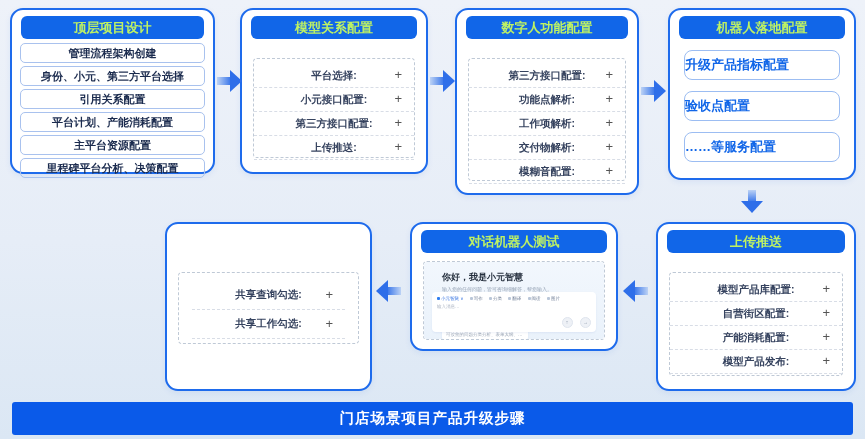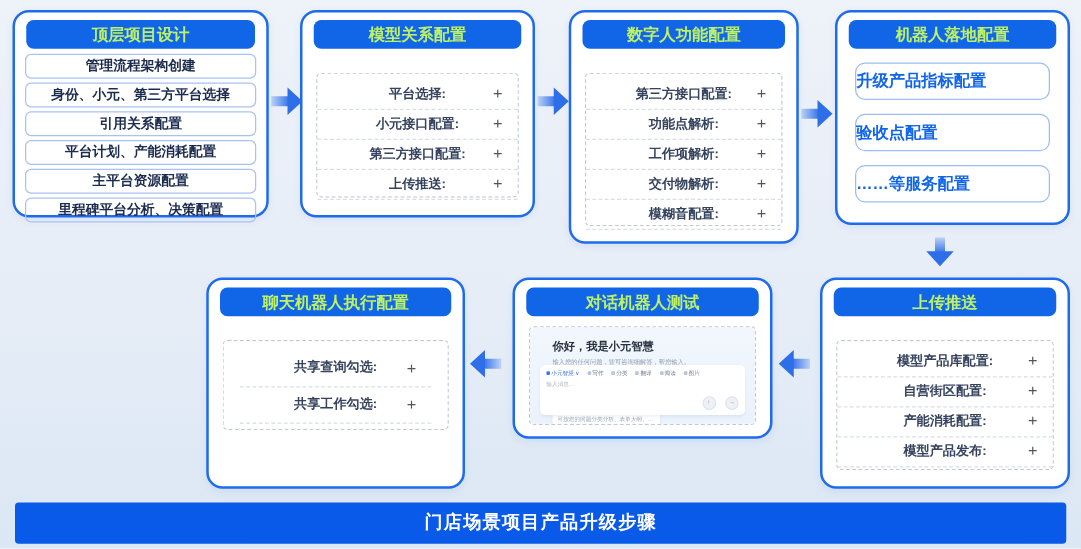--- a/index.html
+++ b/index.html
@@ -220,21 +220,20 @@
           <div class="c-btns">
             <span class="c-cir">↑</span>
             <span class="c-cir">→</span>
           </div>
         </div>
       </div>
     </div>
   </div>
 
   <div class="panel" id="p7" style="left:165px;top:222px;width:207px;height:169px;">
-    <div class="hdr">聊天机器人执行配置</div>
     <div class="dash" style="top:48px;bottom:45px;padding:8px 13px 0;">
       <div class="row" style="height:28px;line-height:27px;">
         <span>共享查询勾选:</span>
         <span class="row-add" style="line-height:27px;">+</span>
       </div>
       <div class="row" style="height:28px;line-height:27px;">
         <span>共享工作勾选:</span>
         <span class="row-add" style="line-height:27px;">+</span>
       </div>
     </div>

